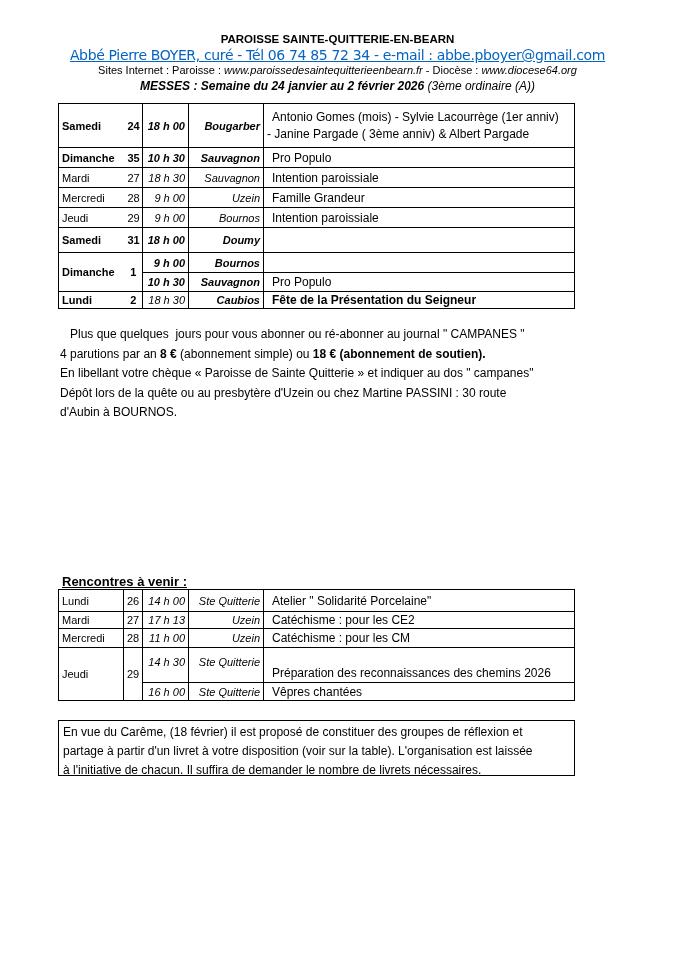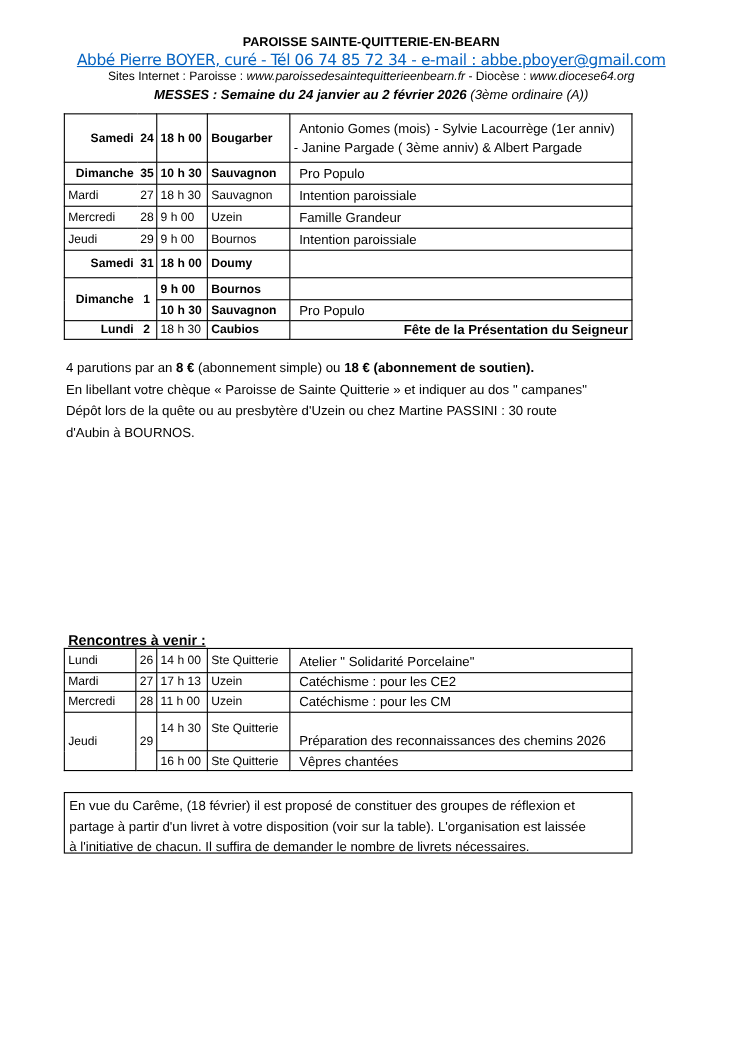--- a/index.html
+++ b/index.html
@@ -19,23 +19,23 @@
   table.grid {
     position: absolute; border-collapse: collapse; table-layout: fixed;
     font-size: 11px;
   }
   table.grid td {
     border: 1px solid #000; padding: 0 3px; white-space: nowrap; overflow: hidden;
     vertical-align: middle;
   }
   table.grid td.nb { border-right: none; }
   table.grid td.num { border-left: none; text-align: center; }
-  table.grid td.c { text-align: left; }
+  table.grid td.c { text-align: right; font-style: italic; }
   table.grid td.big { font-size: 12px; padding-left: 8px; }
-  table.grid .b { font-weight: bold; text-align: right; }
+  table.grid .b { font-weight: bold; }
 
   #masses { left: 58px; top: 103px; width: 517px; border: 1.5px solid #000; }
   #rencontres { left: 58px; top: 589px; width: 517px; border: 1.5px solid #000; }
 
   .para { left: 60px; top: 325px; font-size: 12px; line-height: 19.6px; white-space: nowrap; }
   .para b { font-weight: bold; }
   .rtitle { left: 62px; top: 574px; font-size: 13px; font-weight: bold; text-decoration: underline; }
 
   .careme {
     left: 58px; top: 720px; width: 507px; height: 50px;
@@ -121,20 +121,21 @@
     <td class="nb b">Lundi</td>
     <td class="num b">2</td>
     <td class="c">18 h 30</td>
     <td class="c b">Caubios</td>
     <td class="big b">Fête de la Présentation du Seigneur</td>
   </tr>
 </tbody>
   </table>
 
 <div class="abs para">
+  <div style="white-space:pre">   Plus que quelques  jours pour vous abonner ou ré-abonner au journal " CAMPANES "</div>
   <div><span>4 parutions par an </span><b>8 €</b><span> (abonnement simple) ou </span><b>18 € (abonnement de soutien).</b></div>
   <div>En  libellant votre chèque « Paroisse de Sainte Quitterie » et indiquer au dos " campanes"</div>
   <div>Dépôt lors de la quête ou au presbytère d'Uzein ou chez Martine PASSINI  : 30 route</div>
   <div>d'Aubin à BOURNOS.</div>
 </div>
 
 <div class="abs rtitle">Rencontres à venir :</div>
 
 <table id="rencontres" class="grid">
   <colgroup>

